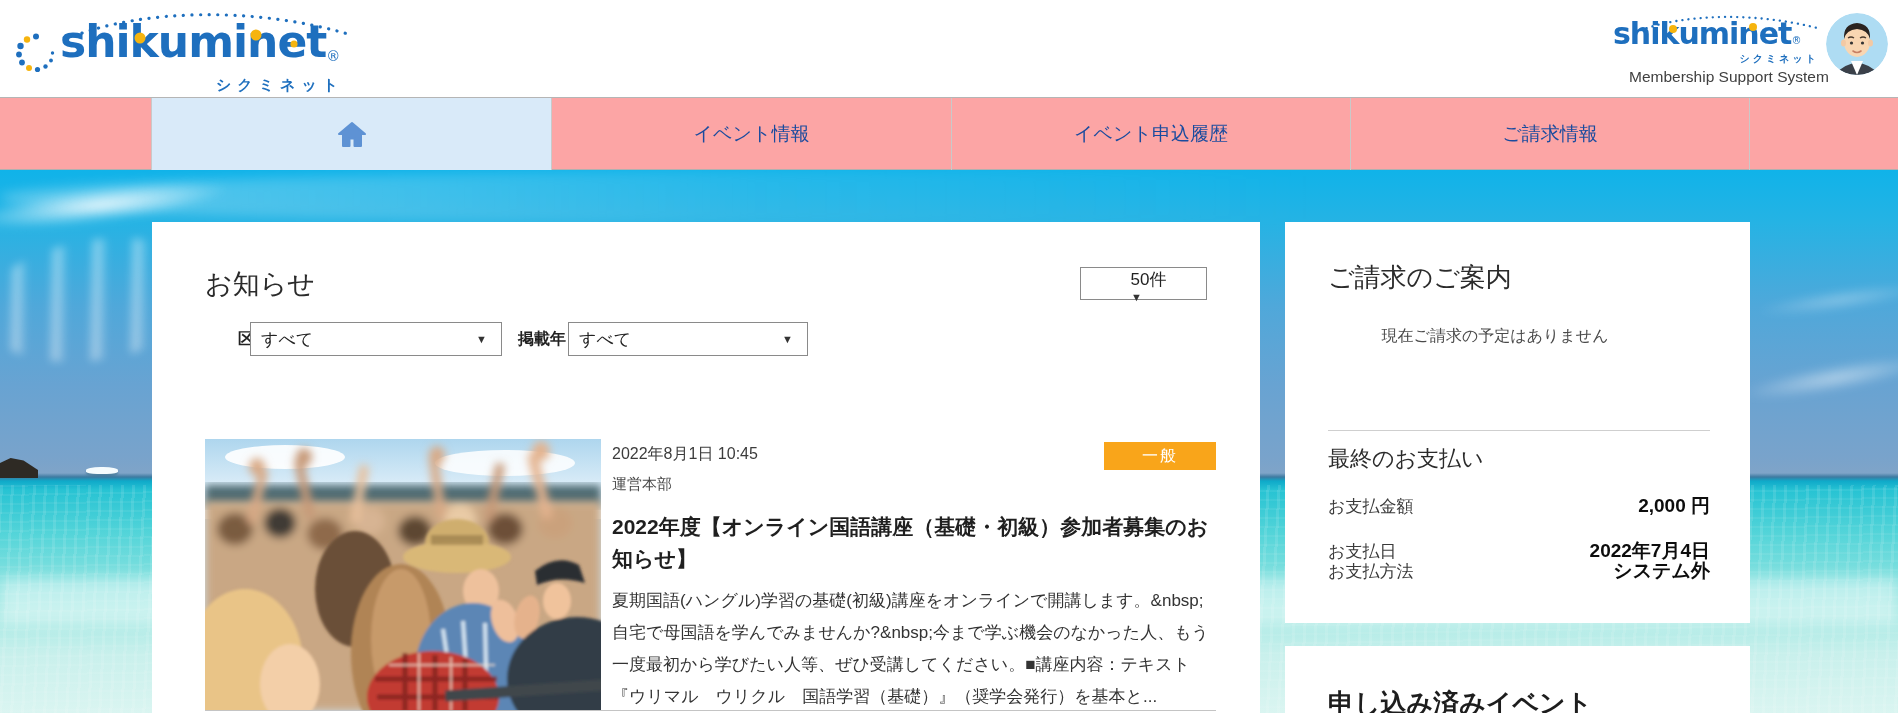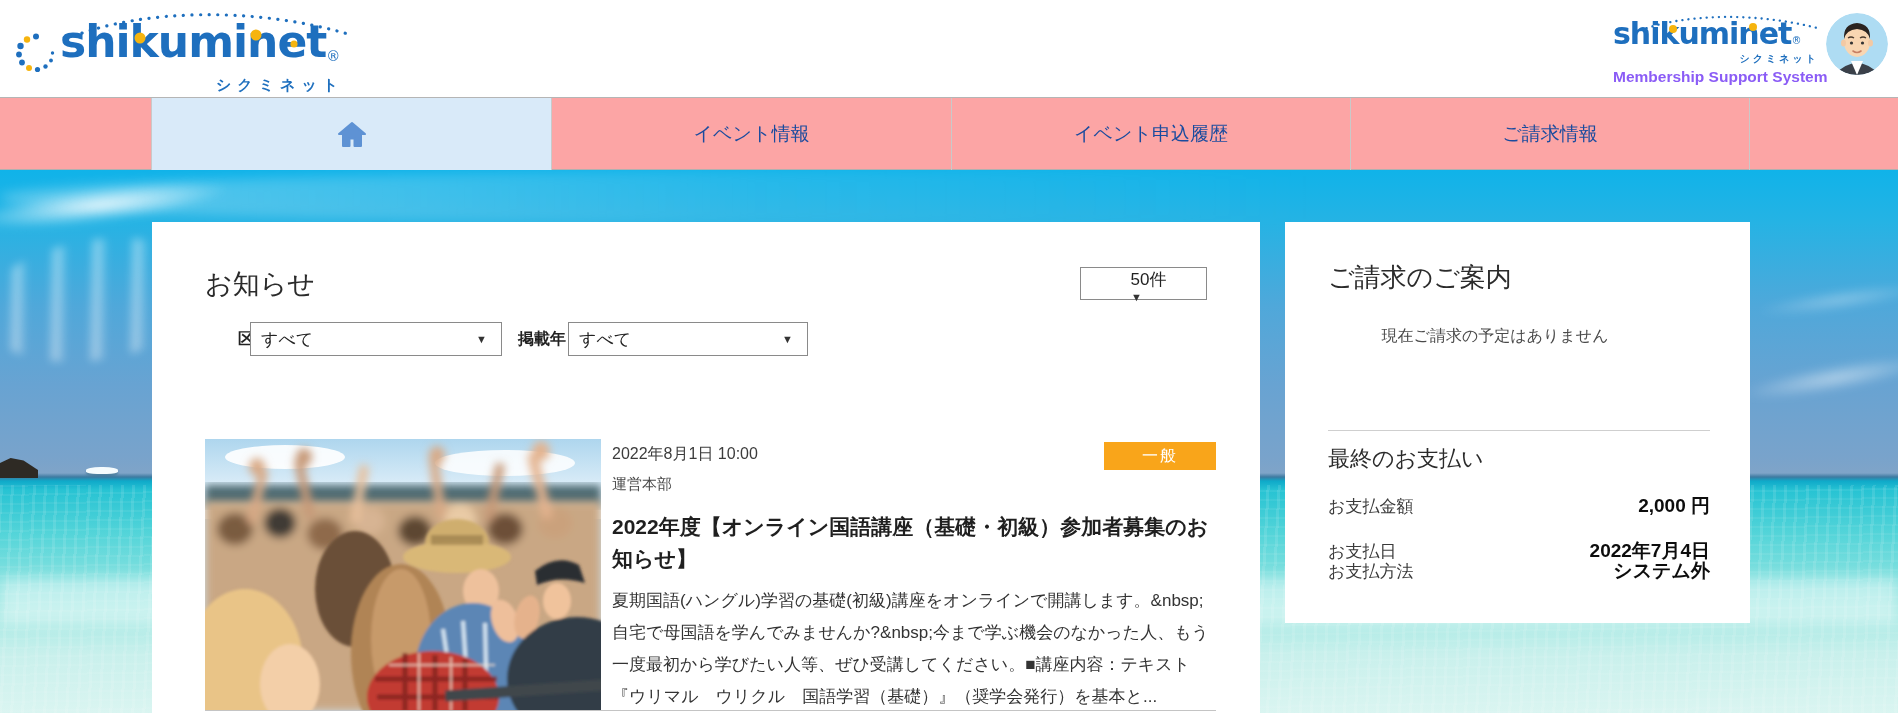--- a/index.html
+++ b/index.html
@@ -14,21 +14,21 @@
   .logo-main{position:absolute;left:16px;top:0;width:380px;height:98px;cursor:pointer;}
   .lm-icon{position:absolute;left:0;top:33px;}
   .lm-text{position:absolute;left:44px;top:20px;font-family:"DejaVu Sans","Liberation Sans",sans-serif;font-weight:700;font-size:44px;line-height:44px;color:#1e6fbe;letter-spacing:-1px;white-space:nowrap;}
   .lm-reg{font-size:14px;font-weight:400;vertical-align:-4px;letter-spacing:0;}
   .lm-kana{position:absolute;left:200px;top:76px;font-weight:700;font-size:15px;color:#1e6fbe;letter-spacing:6px;white-space:nowrap;}
   .lm-arc{position:absolute;left:36px;top:4px;}
   .logo-small{position:absolute;left:1613px;top:18px;width:212px;height:76px;}
   .ls-text{position:absolute;left:0;top:0;font-family:"DejaVu Sans","Liberation Sans",sans-serif;font-weight:700;font-size:30px;line-height:32px;color:#1e6fbe;letter-spacing:-1px;white-space:nowrap;}
   .ls-reg{font-size:10px;font-weight:400;vertical-align:0;}
   .ls-kana{position:absolute;right:6px;top:34px;font-weight:700;font-size:10px;color:#1e6fbe;letter-spacing:3px;}
-  .ls-member{position:absolute;left:0;top:50px;font-weight:700;font-size:15.5px;color:#8b5cf6;white-space:nowrap;}
+  .ls-member{position:absolute;left:16px;top:50px;font-weight:400;font-size:15.5px;color:#404040;white-space:nowrap;}
   .ls-arc{position:absolute;left:14px;top:-8px;}
   .avatar{position:absolute;left:1826px;top:13px;width:62px;height:62px;border-radius:50%;overflow:hidden;cursor:pointer;z-index:31;}
   
   .nav{position:absolute;left:0;top:98px;width:1898px;height:72px;background:#fca5a5;border-bottom:1px solid #b0b0b0;z-index:30;}
   .nav-cell{position:absolute;top:0;height:72px;display:flex;align-items:center;justify-content:center;border-left:1px solid #c9c9c9;cursor:pointer;}
   .nav-cell.noline{border-left:none;cursor:default;}
   .nav-cell.rightline{border-right:1px solid #c9c9c9;text-align:center;}
   .nav-cell.active{background:#d9eaf9;}
   .nav-label{font-size:19px;font-weight:500;color:#1a4b9e;}
   
@@ -262,21 +262,21 @@
             <path d="M170 240 H292 M172 258 H294 M200 214 V272 M230 216 V272 M260 220 V272" stroke="#80201c" stroke-width="5" opacity=".8"></path>
             <path d="M184 226 H290 M214 214 V272 M246 218 V272" stroke="#f1e3d2" stroke-width="1.6" opacity=".9"></path>
             <path d="M330 132 q22 -18 44 -6 l6 18 q-26 -8 -48 2 Z" fill="#2a2d33"></path>
             <ellipse cx="372" cy="240" rx="70" ry="62" fill="#333c46"></ellipse>
             <ellipse cx="352" cy="162" rx="14" ry="18" fill="#f0c39c"></ellipse>
             <rect x="240" y="246" width="170" height="11" fill="#41464c" transform="rotate(-4 320 250)"></rect>
           </g>
         </svg>
       </div>
       <div class="news-content">
-        <div class="news-date">2022年8月1日 10:00</div>
+        <div class="news-date">2022年8月1日 10:45</div>
         <div class="news-author">運営本部</div>
         <div class="news-badge">一般</div>
         <div class="news-title">2022年度【オンライン国語講座（基礎・初級）参加者募集のお知らせ】</div>
         <div class="news-excerpt">夏期国語(ハングル)学習の基礎(初級)講座をオンラインで開講します。&amp;nbsp;自宅で母国語を学んでみませんか?&amp;nbsp;今まで学ぶ機会のなかった人、もう一度最初から学びたい人等、ぜひ受講してください。■講座内容：テキスト『ウリマル　ウリクル　国語学習（基礎）』（奨学会発行）を基本と...</div>
       </div>
     </div>
     <div class="news-divider"></div>
   </div>
 
   <div class="card card-billing">
@@ -291,14 +291,17 @@
     <div class="pay-row pr2">
       <span class="pay-label">お支払日</span>
       <span class="pay-value">2022年7月4日</span>
     </div>
     <div class="pay-row pr3">
       <span class="pay-label">お支払方法</span>
       <span class="pay-value">システム外</span>
     </div>
   </div>
 
+  <div class="card card-events">
+    <div class="events-title">申し込み済みイベント</div>
+  </div>
 
 </div>
 
 </body></html>

